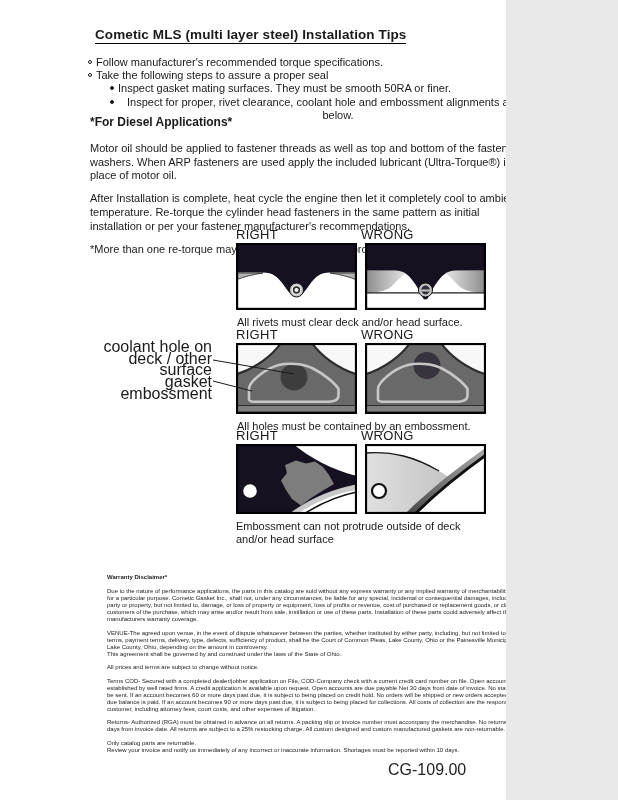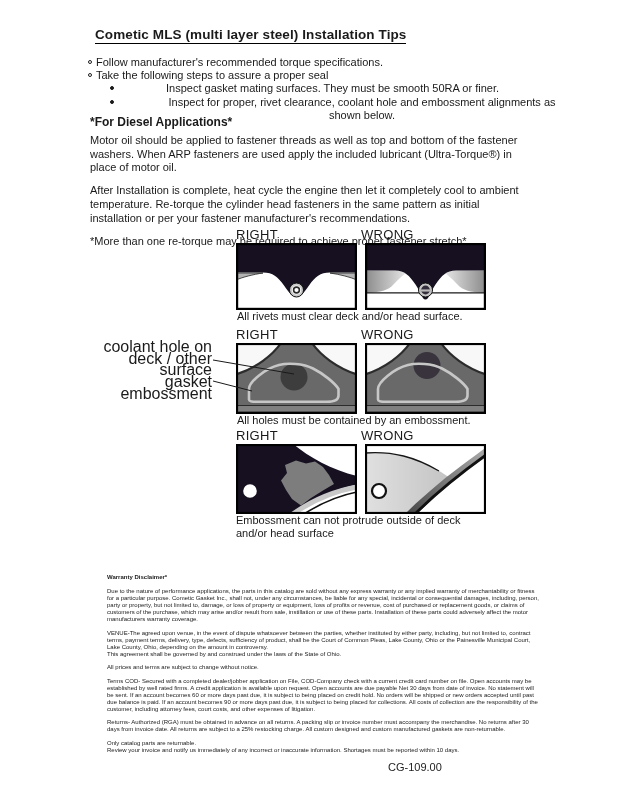--- a/index.html
+++ b/index.html
@@ -1,64 +1,64 @@
 <!DOCTYPE html>
 <html><head>
 <meta charset="utf-8">
 <style>
   * { margin:0; padding:0; box-sizing:border-box; }
   html,body { background:#e9e9e9; }
   body { font-family:"Liberation Sans","DejaVu Sans",sans-serif; color:#1a1a1a; }
-  .sheet { position:relative; width:618px; height:800px; background:#ffffff; overflow:hidden; }
+  .sheet { position:relative; width:506px; height:800px; background:#ffffff; overflow:hidden; }
 
   
   .title-wrap { position:absolute; left:95px; top:25px; }
   .doc-title { font-size:13.5px; font-weight:bold; letter-spacing:.1px;
                border-bottom:1.6px solid #000; padding-bottom:1px; display:inline-block; }
 
   
   .tips { position:absolute; left:88px; top:56px; width:470px; font-size:11px; line-height:13.2px;text-align:center; }
   .tip-row { display:flex; align-items:flex-start; }
   .tip-row .marker { width:4px; height:4px; border:1px solid #222; border-radius:50%;
                      margin:4px 4px 0 0; flex:0 0 auto; }
-  .sub-row { padding-left:22px;gap:48px; }
+  .sub-row { padding-left:22px; }
   .sub-row .marker { background:#1a1a1a; border-color:#1a1a1a; }
 
   
   .diesel { position:absolute; left:90px; top:116px; width:444px; font-size:11px; line-height:13.8px; }
-  .diesel h2 { font-size:12px; font-weight:bold; margin-bottom:4px; }
+  .diesel h2 { font-size:12px; font-weight:bold; margin-bottom:12px; }
   .diesel p { margin-bottom:9px; }
 
   
   .figure { position:absolute; left:90px; width:460px; }
   .fig1 { top:227px; } .fig2 { top:327px; } .fig3 { top:428px; }
   .fig-headers { display:flex; margin-left:146px; width:250px; }
   .fig-headers span { flex:1; font-size:13px; letter-spacing:.3px; }
   .fig-panels { display:flex; gap:8px; margin-left:146px; margin-top:1px; }
   .fig-panels svg { display:block; }
-  .fig-caption { font-size:11px; margin-left:147px; margin-top:0; line-height:12.5px; }
+  .fig-caption { font-size:11px; margin-left:147px; margin-top:6px; line-height:12.5px; }
   .fig3 .fig-caption { margin-left:146px; }
 
   
   .fig2 { position:absolute; }
   .fig2-label { position:absolute; left:0; width:122px; text-align:right;
                 font-size:16px; line-height:11.5px; }
   .lbl-coolant { top:14px; }
   .lbl-emboss { top:49px; }
   .leader-overlay { position:absolute; left:0; top:0; pointer-events:none; }
 
   
   .disclaimer { position:absolute; left:107px; top:574px; width:434px;
                 font-size:6px; line-height:7px; color:#222; }
   .disclaimer .disc-head { font-weight:bold; margin-bottom:7px; }
   .disc-p { margin-top:6.5px; }
   .disc-p.tight { margin-top:0; }
 
   
-  .page-number { position:absolute; left:388px; top:761px; font-size:11px; color:#222; }
+  .page-number { position:absolute; left:388px; top:761px; font-size:16px; color:#222; }
 </style>
 </head>
 <body>
 
 <div class="sheet">
 
   <div class="title-wrap">
     <h1 class="doc-title">Cometic MLS (multi layer steel) Installation Tips</h1>
   </div>
 

